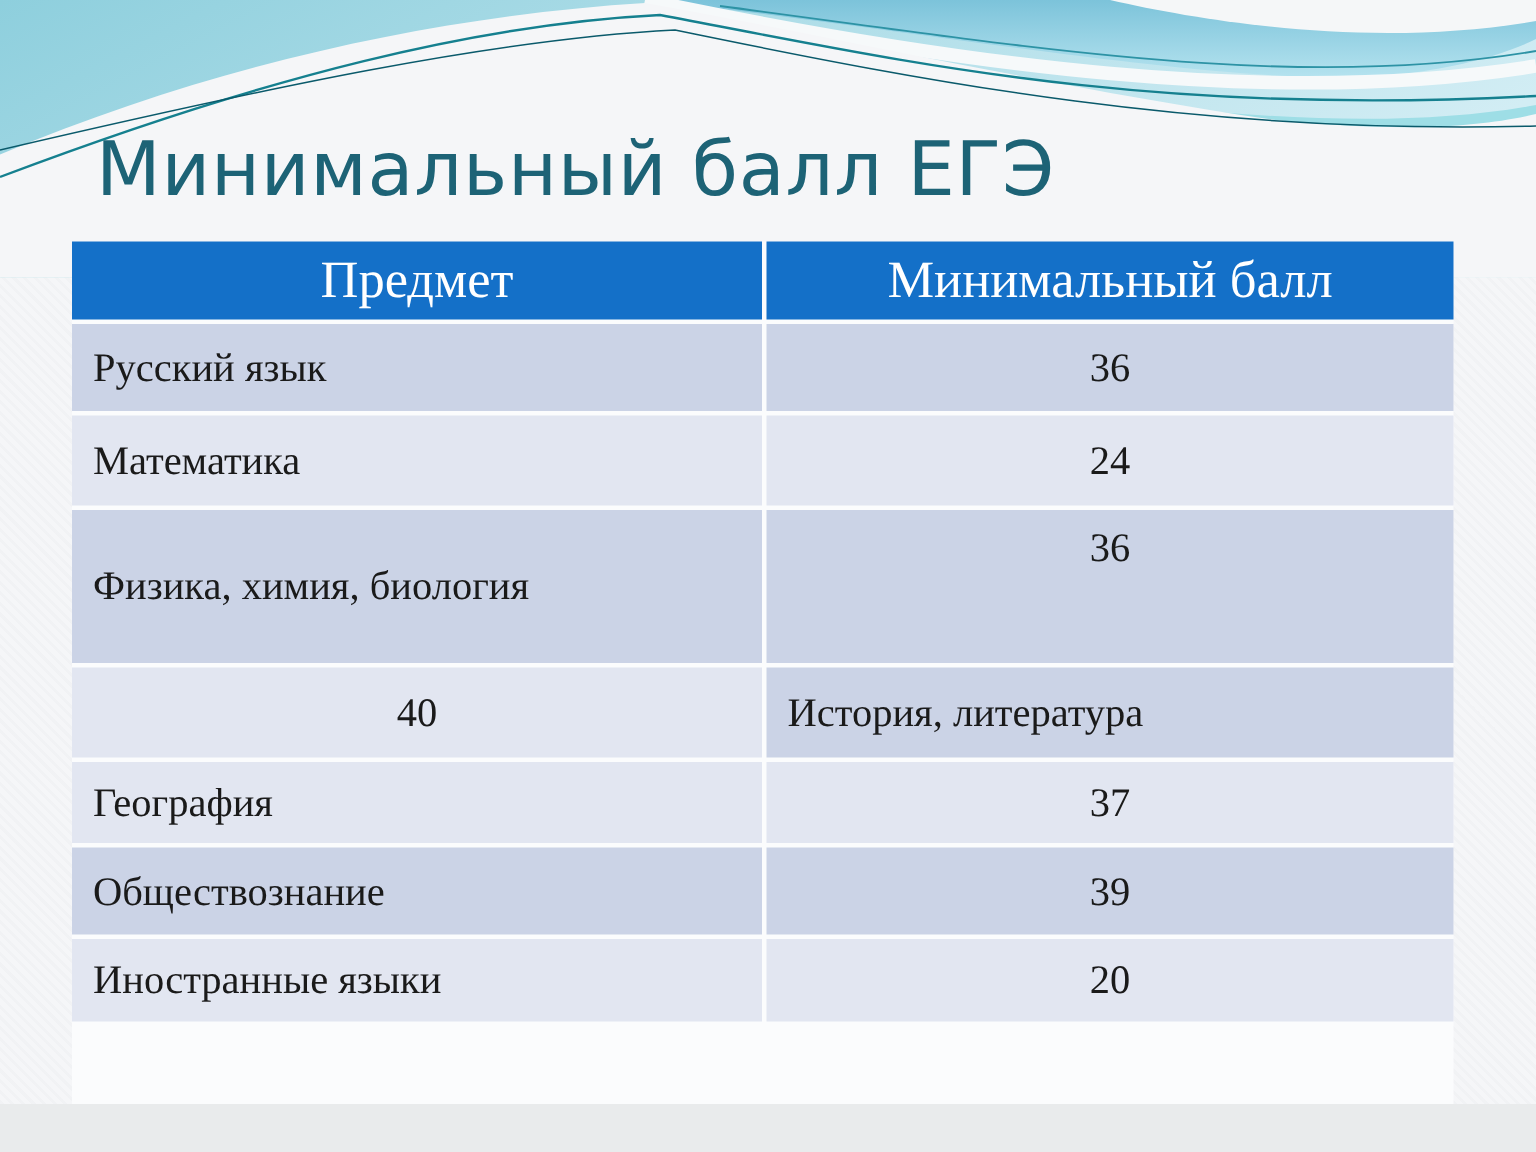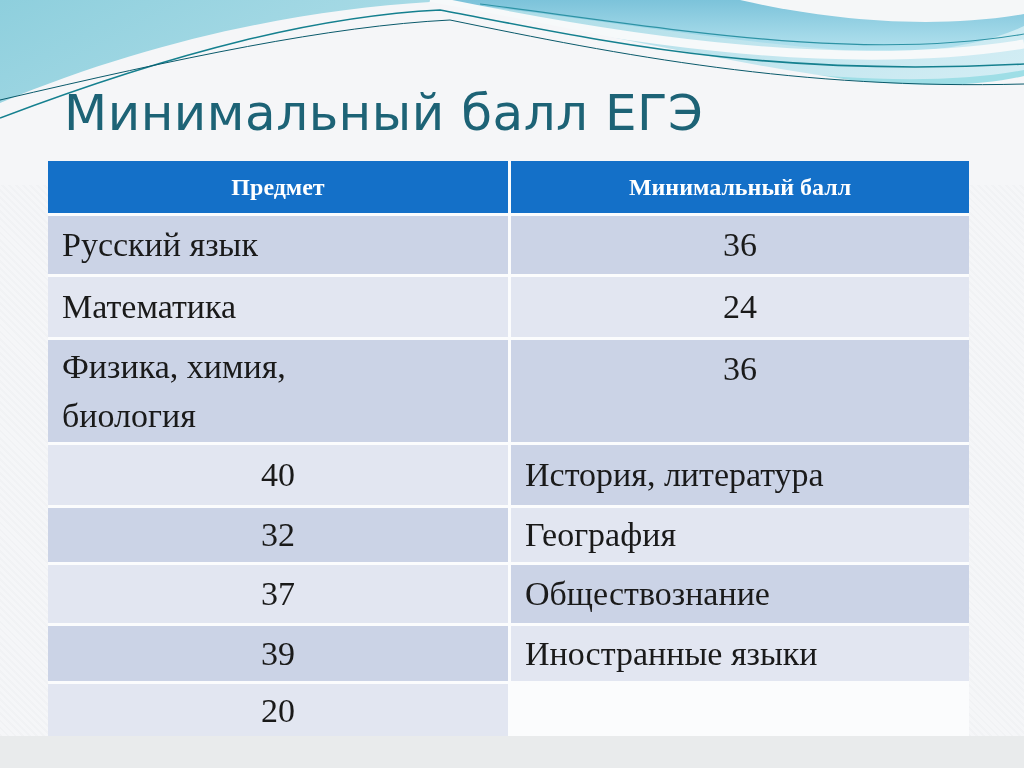--- a/index.html
+++ b/index.html
@@ -38,28 +38,28 @@
     width: 921px;
     display: grid;
     grid-template-columns: 460px 458px;
     grid-template-rows: 52px 58px 60px 102px 60px 54px 58px 55px 54px;
     gap: 3px;
     background: #fbfcfd;
   }
   .cell {
     display: flex;
     align-items: center;
-    font-size: 34px;
+    font-size: 27px;
     color: var(--cell-text, #1a1a1a);
   }
   .cell-header {
     background: var(--header-blue, #1470c8);
     color: var(--header-text, #ffffff);
-    font-weight: bold;
-    font-size: 24px;
+    font-weight: normal;
+    font-size: 35px;
     justify-content: center;
   }
   .cell-subject { padding-left: 14px; }
   .cell-subject span { display: inline-block; }
   .cell-subject.tall span { max-width: 350px; line-height: 1.45; }
   .cell-score { justify-content: center; }
   .cell-score.tall { align-items: flex-start; padding-top: 10px; }
   .row-dark  { background: var(--row-dark, #cbd3e6); }
   .row-light { background: var(--row-light, #e2e6f1); }
 </style>
@@ -111,21 +111,20 @@
       </div>
       <div class="cell cell-score row-light">24</div>
       <div class="cell cell-subject row-dark tall">
         <span>Физика, химия, биология</span>
       </div>
       <div class="cell cell-score row-dark tall">36</div>
       <div class="cell cell-score row-light">40</div>
       <div class="cell cell-subject row-dark">
         <span>История, литература</span>
       </div>
-      <div class="cell cell-score row-dark">32</div>
       <div class="cell cell-subject row-light">
         <span>География</span>
       </div>
       <div class="cell cell-score row-light">37</div>
       <div class="cell cell-subject row-dark">
         <span>Обществознание</span>
       </div>
       <div class="cell cell-score row-dark">39</div>
       <div class="cell cell-subject row-light">
         <span>Иностранные языки</span>

